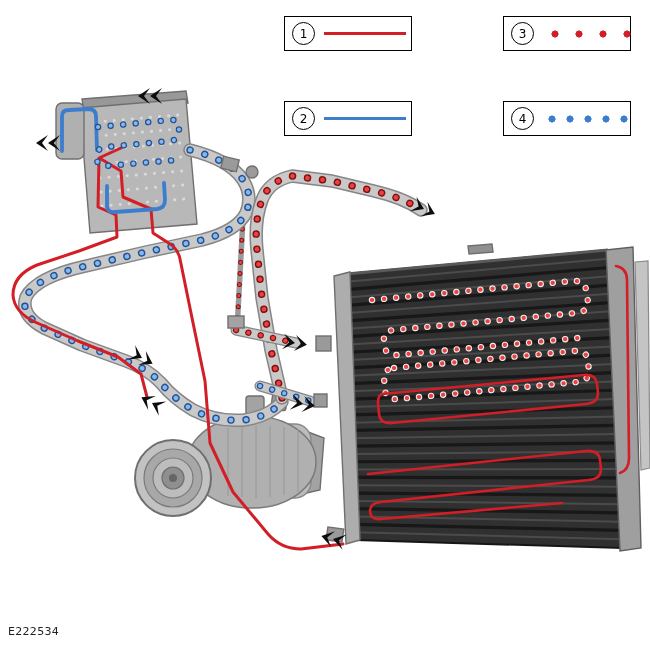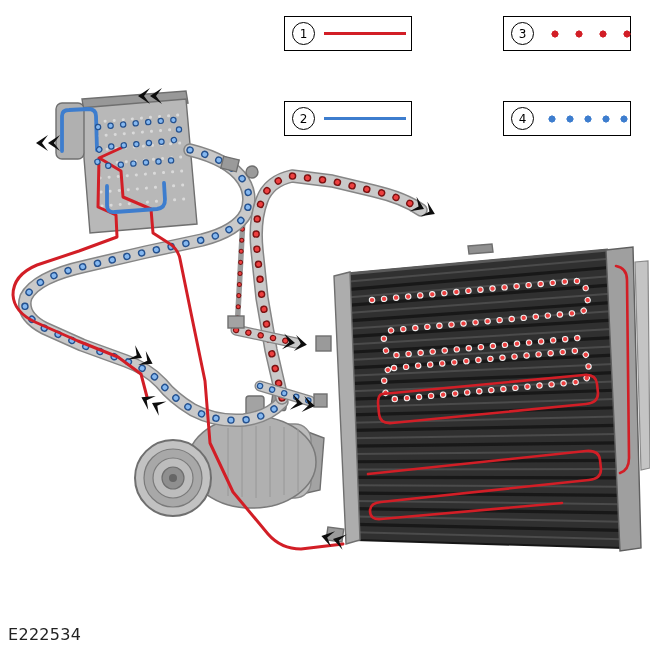--- a/index.html
+++ b/index.html
@@ -30,21 +30,21 @@
   .sample.dots.n4{background-size:24px 12px;}
   .sample.dots.n5{background-size:18px 12px;}
   .c-red{--c:var(--red,#d21e26);}
   .c-blue{--c:var(--blue,#3d7dce);}
   #lg1{left:284px;top:16px;}
   #lg3{left:503px;top:16px;}
   #lg2{left:284px;top:101px;}
   #lg4{left:503px;top:101px;}
 
   .figure-code{
-    position:absolute;left:8px;top:625px;font-size:16px;color:#222;letter-spacing:.3px;
+    position:absolute;left:8px;top:625px;font-size:11px;color:#222;letter-spacing:.3px;
   }
 
   
   .red-line{fill:none;stroke:var(--red,#d21e26);stroke-width:3;stroke-linecap:round;stroke-linejoin:round}
   .cond-red-line{fill:none;stroke:var(--red,#d21e26);stroke-width:2.6;stroke-linecap:round;stroke-linejoin:round}
   .blue-line{fill:none;stroke:var(--blue,#3d7dce);stroke-width:3.8;stroke-linecap:round;stroke-linejoin:round}
 
   .tube-edge{fill:none;stroke:var(--tube_edge,#868686);stroke-width:13.5;stroke-linecap:round;stroke-linejoin:round}
   .tube-fill{fill:none;stroke:var(--tube,#c9c9c9);stroke-width:10.5;stroke-linecap:round;stroke-linejoin:round}
   .tube-edge-m{fill:none;stroke:var(--tube_edge,#868686);stroke-width:11;stroke-linecap:round}

